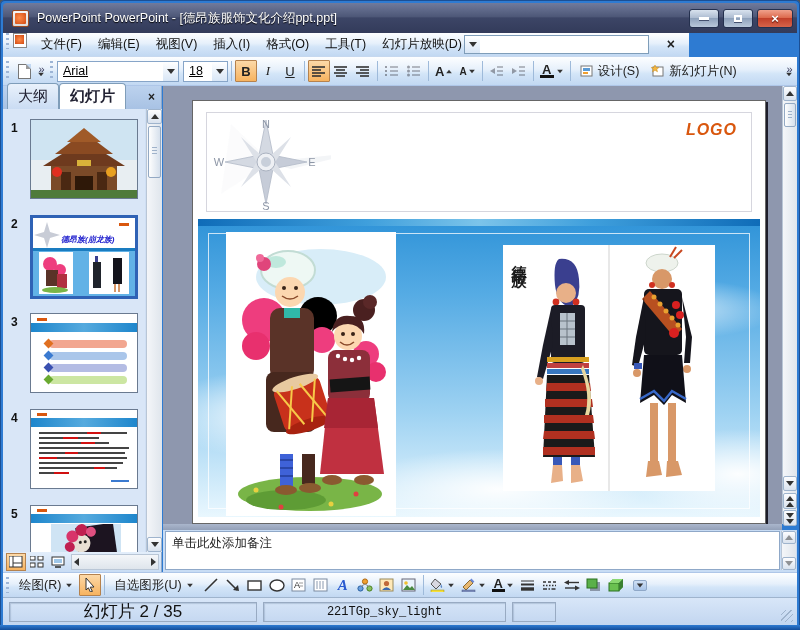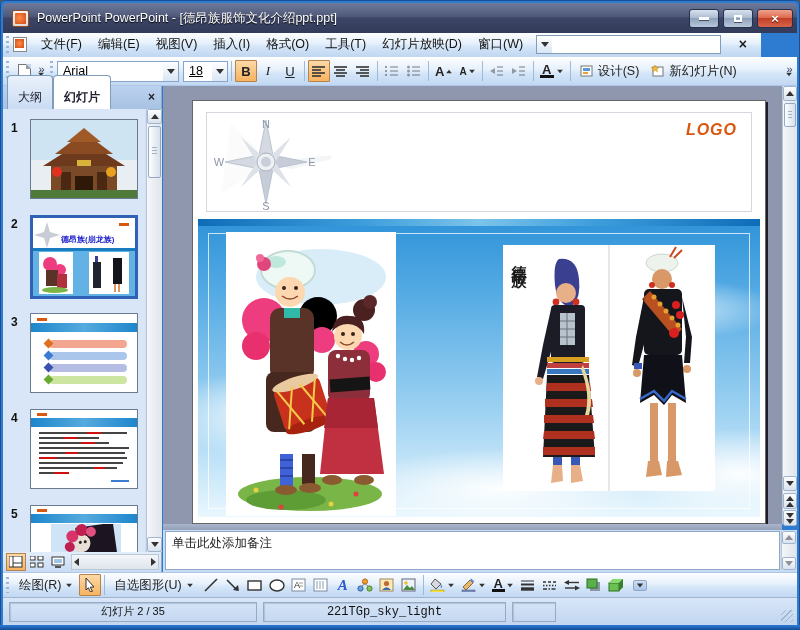--- a/index.html
+++ b/index.html
@@ -20,21 +20,21 @@
   .winbtn{position:absolute;top:6px;height:19px;border:1px solid #24304e;border-radius:3px;
     background:linear-gradient(180deg,#d8e2ee 0%,#aebdd2 45%,#8fa2bc 50%,#b9c8da 100%);
     display:flex;align-items:center;justify-content:center;}
   .winbtn .bar{width:10px;height:3px;background:#fff;box-shadow:0 1px 0 #44506e;}
   .winbtn .sq{width:8px;height:7px;border:2px solid #fff;box-shadow:0 1px 0 #44506e;}
   #btn-close{background:linear-gradient(180deg,#f0a18c 0%,#dd6a4e 45%,#c2402a 50%,#d8644a 100%);}
   #btn-close .x{color:#fff;font-weight:bold;font-size:13px;line-height:13px;text-shadow:0 1px 1px #5a0f00;}
 
   
   .bluebar{background:linear-gradient(180deg,#fdfeff 0%,#e6f0fb 45%,#d3e5f8 60%,#c2d8f2 100%);}
-  #menubar{left:3px;top:33px;width:758px;height:24px;display:flex;align-items:center;border-bottom:1px solid #c6d8ef;}
+  #menubar{left:3px;top:33px;width:686px;height:24px;display:flex;align-items:flex-start;border-bottom:1px solid #c6d8ef;}
   .grip{width:3px;height:70%;margin:0 4px 0 3px;
     background:repeating-linear-gradient(180deg,#9db5d6 0 2px,transparent 2px 5px);}
   #menu-doc-icon{width:14px;height:15px;background:#fff;border:1px solid #888;position:relative;margin-right:6px;}
   #menu-doc-icon::after{content:"";position:absolute;left:1px;top:1px;width:9px;height:9px;
     background:radial-gradient(circle,#ff8c4a,#d14a12);}
   .menu-item{padding:3px 8px;font-size:12.5px;color:#111;cursor:default;white-space:nowrap;}
   #help-box{position:absolute;right:40px;top:2px;width:185px;height:19px;border:1px solid #7f9db9;background:#fff;display:flex;}
   #help-box input{flex:1;border:none;outline:none;font-size:12px;color:#888;padding:1px 4px;min-width:0;}
   .caret-btn{width:15px;display:flex;align-items:center;justify-content:center;background:linear-gradient(180deg,#fff,#d8e6f6);}
   .tri-down{width:0;height:0;border-left:4px solid transparent;border-right:4px solid transparent;border-top:5px solid #333;}
@@ -55,21 +55,21 @@
   .ov{display:flex;flex-direction:column;align-items:center;line-height:6px;margin:0 2px;}
   .doc-icon{width:13px;height:15px;background:#fff;border:1px solid #777;position:relative;}
   .doc-icon::after{content:"";position:absolute;right:-1px;top:-1px;border-style:solid;border-width:0 5px 5px 0;
     border-color:transparent #c2d8f2 #999 transparent;}
   .u-bar{display:inline-block;width:12px;height:3px;margin-left:2px;}
   .lbl-btn{display:flex;align-items:center;gap:4px;font-size:12.5px;padding:0 5px;}
 
   
   #left-pane{left:3px;top:86px;width:159px;height:466px;background:#cfdff4;border-right:1px solid #8fa8c8;}
   #tabs{height:23px;display:flex;align-items:flex-end;background:linear-gradient(180deg,#bcd2ee,#a8c2e4);padding-left:4px;position:relative;}
-  .tab{font-size:12px;padding:13px 10px 3px;border:1px solid #7f9db9;border-bottom:none;border-radius:4px 4px 0 0;
+  .tab{font-size:15px;padding:3px 10px 3px;border:1px solid #7f9db9;border-bottom:none;border-radius:4px 4px 0 0;
     background:linear-gradient(180deg,#e9f1fb,#cadcf3);color:#223;}
   .tab.active{background:#fff;font-weight:bold;position:relative;z-index:2;}
   #tab-close{position:absolute;right:6px;top:4px;font-size:12px;font-weight:bold;color:#222;}
   #thumbs{position:absolute;left:0;top:23px;right:16px;bottom:0;background:#d9e6f7;overflow:hidden;}
   .thumb-row{position:absolute;left:0;width:100%;}
   .thumb-num{position:absolute;left:8px;top:2px;font-size:12px;font-weight:bold;color:#111;}
   .thumb{position:absolute;left:27px;width:108px;height:80px;background:#fff;border:1px solid #6a7a90;overflow:hidden;}
   .thumb.selected{border:3px solid #2f62b5;}
   .mini-title-bar{position:absolute;left:0;right:0;height:9px;background:linear-gradient(90deg,#1e86cc,#55aade,#1e86cc);}
   .mini-dash{position:absolute;width:10px;height:3px;background:#cc3311;}
@@ -125,21 +125,21 @@
     font-size:12.5px;color:#222;padding:3px 6px;}
   #notes-sb{position:absolute;right:1px;top:1px;width:15px;height:39px;}
 
   
   #drawbar{left:3px;top:572px;width:794px;height:25px;display:flex;align-items:center;border-top:1px solid #aec6e8;}
 
   
   #statusbar{left:3px;top:597px;width:794px;height:28px;background:linear-gradient(180deg,#d8e6f8,#c2d6f0);
     display:flex;align-items:center;padding:0 6px;gap:6px;border-top:1px solid #9fb4cd;}
   .status-box{height:20px;border:1px solid #98aac2;box-shadow:inset 1px 1px 1px rgba(120,140,170,.35);
-    display:flex;align-items:center;justify-content:center;font-size:11px;color:#111;}
+    display:flex;align-items:center;justify-content:center;font-size:17px;color:#111;}
   #grip-corner{position:absolute;right:4px;bottom:3px;width:12px;height:12px;
     background:repeating-linear-gradient(135deg,transparent 0 3px,#9fb4cd 3px 4px);}
   #bottom-edge{left:0;top:625px;width:800px;height:5px;background:linear-gradient(180deg,#2e7bd2,#134d9a);}
 </style>
 </head>
 <body>
 
 <div id="win">
 
   <div id="titlebar" class="abs">
@@ -344,21 +344,21 @@
             <circle cx="26" cy="52" r="5" fill="#e03020"></circle>
               <circle cx="80" cy="52" r="5" fill="#e8a020"></circle>
             <rect x="0" y="70" width="106" height="8" fill="#4f7a3a"></rect>
             <rect x="46" y="40" width="14" height="6" fill="#d8b23a"></rect>
           </svg>
         </div>
       </div>
 
       <div class="thumb-row" style="top:106px;height:90px;">
         <span class="thumb-num">2</span>
-        <div class="thumb selected" style="height:84px;">
+        <div class="thumb selected" style="height:84px;font-style:italic;">
           <svg width="102" height="78">
             <rect width="102" height="78" fill="#fff"></rect>
             <path d="M14 4 L17 14 L27 17 L17 20 L14 30 L11 20 L1 17 L11 14 Z" fill="#c8ccd6"></path>
             <rect x="86" y="5" width="10" height="3" fill="#d9570e"></rect>
             <text x="28" y="24" font-size="8" font-weight="bold" fill="#2525cf">德昂族(崩龙族)</text>
             <rect x="0" y="30" width="102" height="48" fill="#62b2e6"></rect>
             <rect x="0" y="30" width="102" height="3" fill="#1a7cc0"></rect>
             <rect x="6" y="34" width="34" height="42" fill="#fff"></rect>
             <circle cx="17" cy="46" r="7" fill="#ee3d7e"></circle>
               <circle cx="27" cy="52" r="6" fill="#ee3d7e"></circle>

